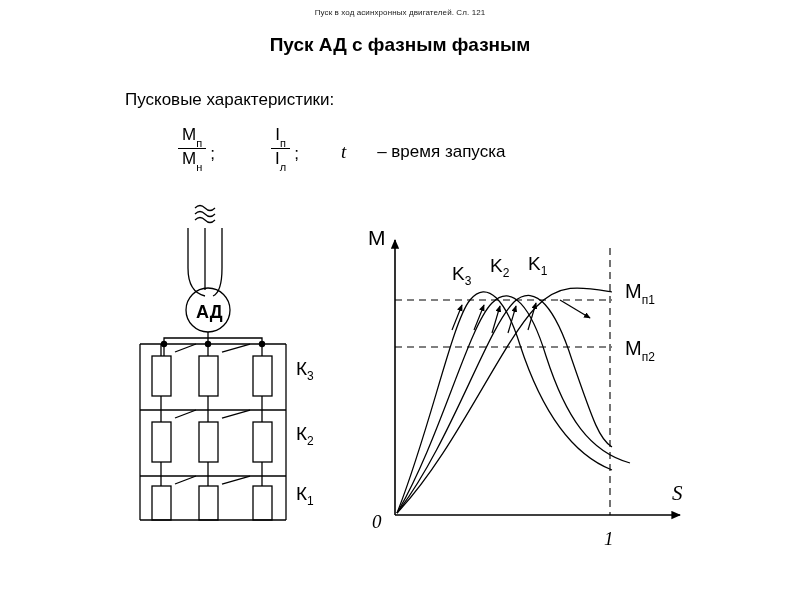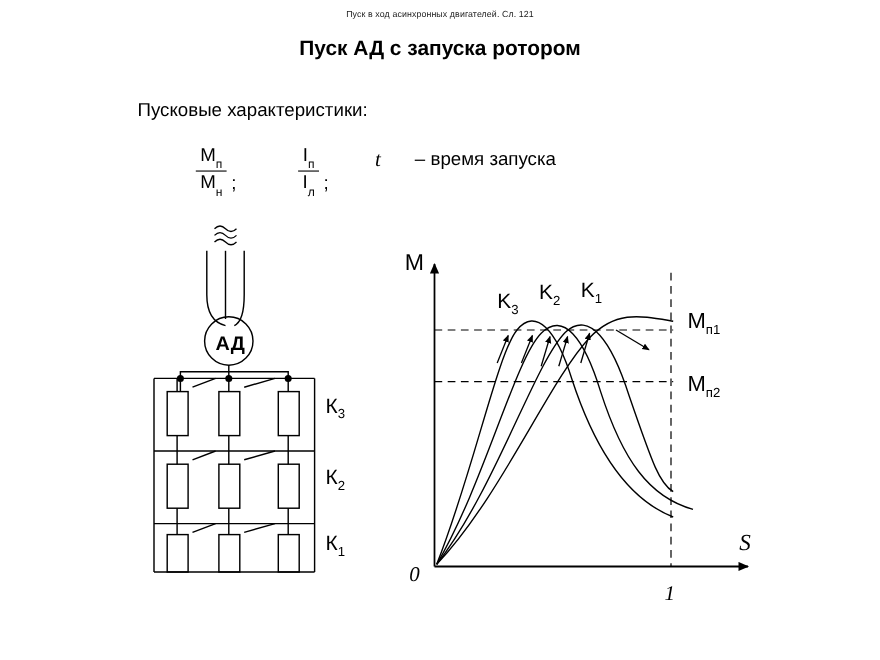--- a/index.html
+++ b/index.html
@@ -46,24 +46,24 @@
     position: absolute;
     top: 90px;
     left: 125px;
     font-family: "Liberation Sans", sans-serif;
     font-size: 17px;
     color: #000000;
   }
   
   .formula-row {
     position: absolute;
-    top: 131px;
+    top: 118px;
     left: 178px;
     display: flex;
-    align-items: flex-start;
+    align-items: center;
     height: 60px;
   }
   .frac {
     display: inline-flex;
     flex-direction: column;
     align-items: center;
     font-family: "Liberation Sans", sans-serif;
     font-size: 17px;
     line-height: 1.05;
   }
@@ -118,21 +118,21 @@
     font-style: italic;
     fill: #000;
   }
 </style>
 </head>
 <body>
 
 <div id="slide">
 
   <div class="header-note">Пуск в ход асинхронных двигателей.  Сл. 121</div>
-  <div class="slide-title">Пуск АД с запуска ротором</div>
+  <div class="slide-title">Пуск АД с фазным фазным</div>
   <div class="subtitle">Пусковые характеристики:</div>
 
   <div class="formula-row">
     <span class="frac">
       <span class="num"><span>M</span><span class="sub">п</span></span>
       <span class="den"><span>M</span><span class="sub">н</span></span>
     </span>
     <span class="semi">;</span>
 
     <span class="gap1"></span>

